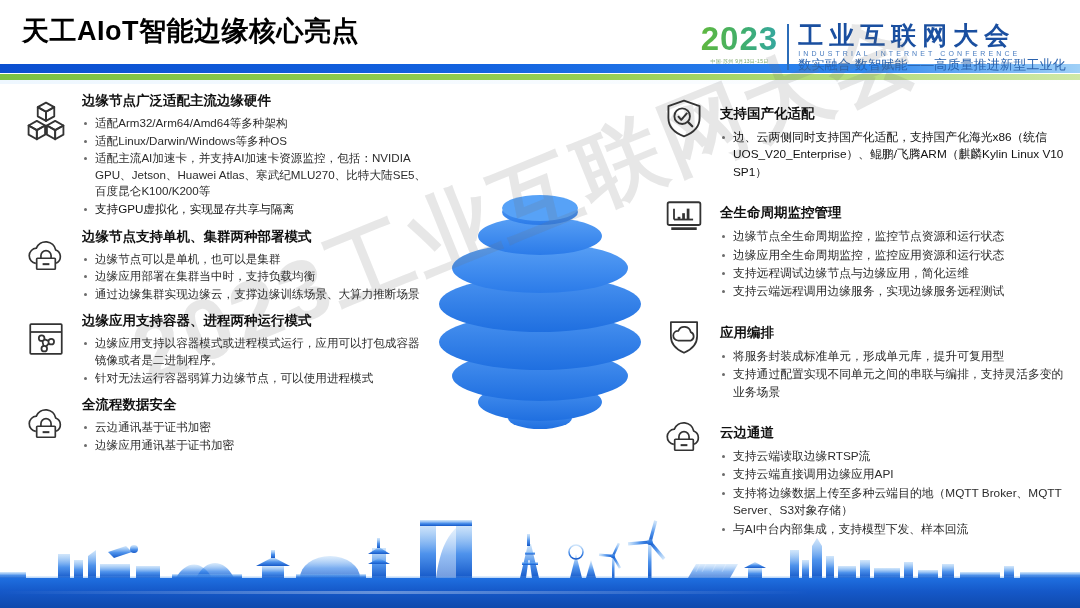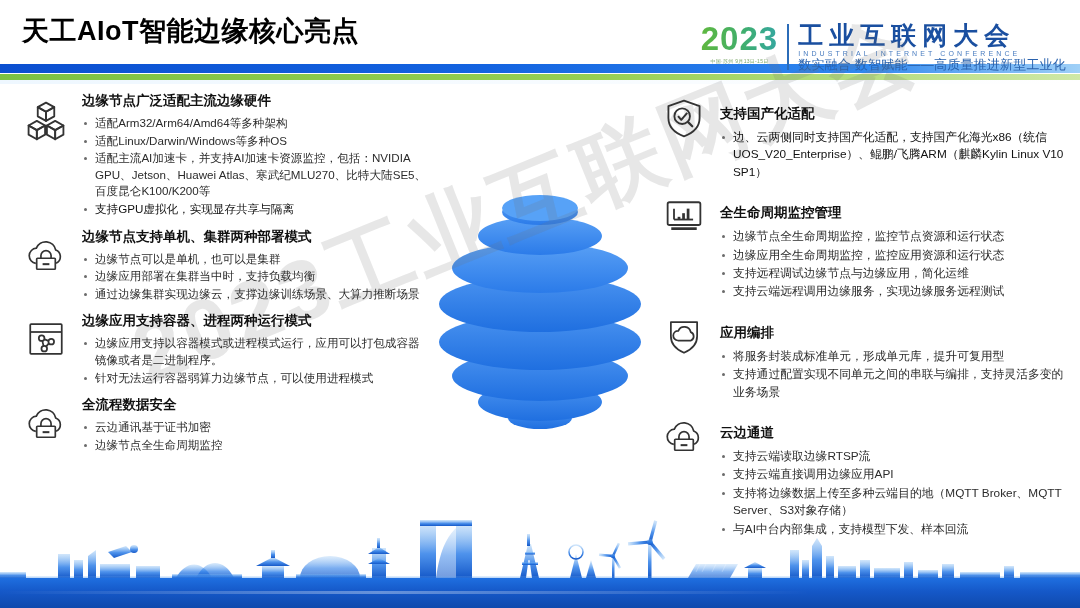--- a/index.html
+++ b/index.html
@@ -240,21 +240,21 @@
             <path d="M20 24 a6 6 0 0 1 12 0 v4 h-12 z"></path>
             <rect x="15" y="27" width="22" height="13" rx="1" fill="#fff"></rect>
             <line x1="22" y1="34" x2="30" y2="34" stroke-width="2.4"></line>
           </g>
         </svg>
       </div>
       <div class="txt-cell">
         <div class="blk-title">全流程数据安全</div>
         <ul class="bullets">
           <li>云边通讯基于证书加密</li>
-          <li>边缘节点全生命周期监控</li>
+          <li>边缘应用通讯基于证书加密</li>
         </ul>
       </div>
     </div>
 
   </div>
 
   <div class="col col-right">
 
     <div class="block">
       <div class="icon-cell-r">

